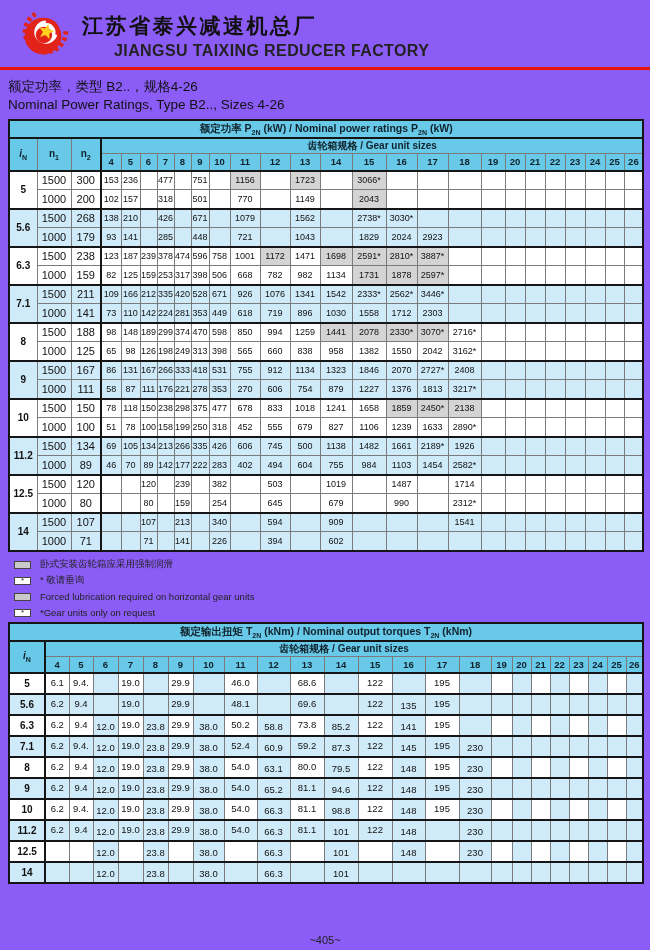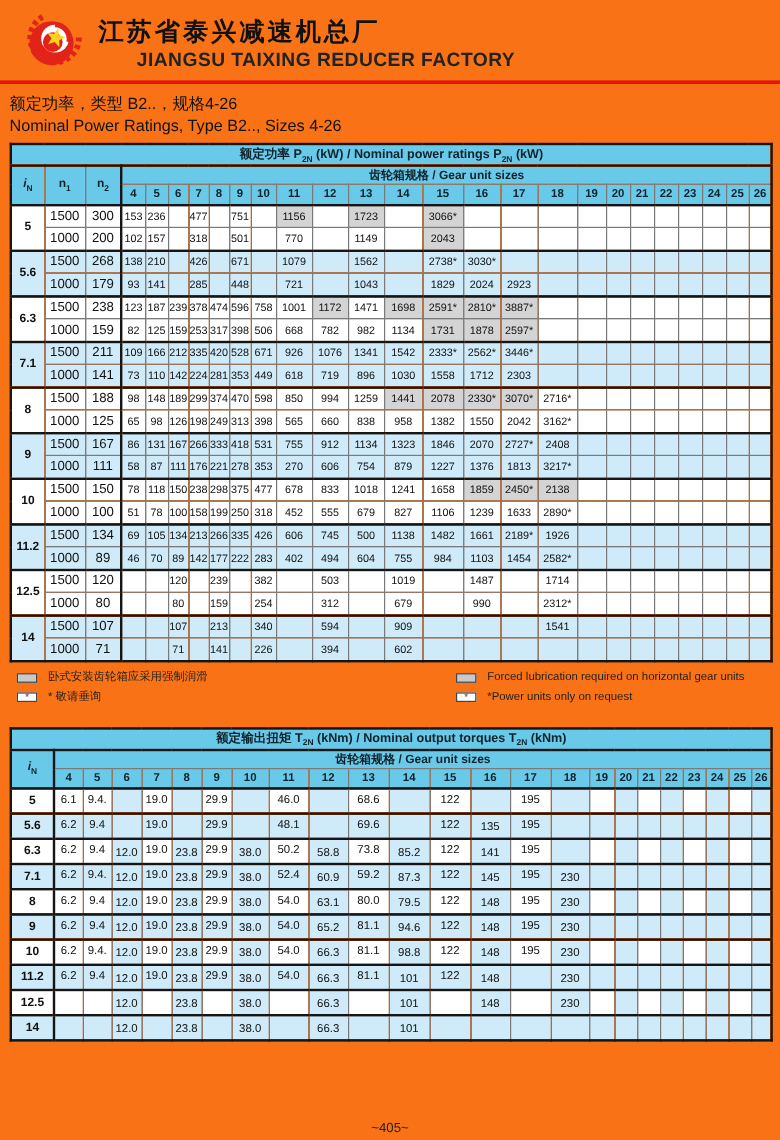--- a/index.html
+++ b/index.html
@@ -1,18 +1,18 @@
 <!DOCTYPE html>
 <html><head>
 <meta charset="utf-8">
 <style>
   * { margin:0; padding:0; box-sizing:border-box; }
   html,body { background:#fff; }
   .page {
-    position:relative; width:650px; height:950px; background:#f97316;
+    position:relative; width:650px; height:950px; background:#8b5cf6;
     font-family:"Liberation Sans", sans-serif; color:#1b1b1b; overflow:hidden;
   }
   
   .brand { display:flex; align-items:center; padding:8px 0 0 14px; height:64px; }
   .logo { width:58px; height:58px; flex:0 0 auto; }
   .brand-text { margin-left:10px; }
   .company-cn { font-size:21px; font-weight:bold; letter-spacing:2.5px; color:#111; }
   .company-en { font-size:16px; font-weight:bold; letter-spacing:0.4px; color:#222; margin-top:2px;margin-left:32px; }
   .red-rule { height:3px; background:#e8130b; margin-top:3px; }
   .section-title { padding:8px 0 6px 8px; line-height:1.3; }
@@ -37,21 +37,21 @@
   .t1 td.gray { background:#d4d4d4; }
   .t1 td.wht { background:#fff; }
   
   .t2 tbody td { height:21px; font-size:9.5px; color:#111; background:#fff;
                  border-top:2px solid #151515; }
   .t2 td.in-cell { font-size:10px; font-weight:bold; vertical-align:middle; }
   .t2 tr.band td { background:#cfeaf8; }
   .t2 td.lo { background:#cfeaf8; vertical-align:bottom; padding-bottom:3px; }
   .t2 td.hi { vertical-align:top; padding-top:3px; }
   
-  .legend { display:flex; margin:6px 0 16px 14px; }
+  .legend { display:flex; margin:6px 0 0 14px;flex-direction:column; }
   .legend-col { width:366px; }
   .legend-col.right { width:auto; }
   .lg-item { display:flex; align-items:center; height:14px; margin-bottom:2px; }
   .lg-box { width:17px; height:8px; border:1px solid #444; margin-right:9px; flex:0 0 auto;
             display:flex; align-items:center; justify-content:center; }
   .lg-box.gray { background:#c9c9c9; }
   .lg-box.star { background:#fff; font-size:8px; line-height:4px; color:#333; }
   .lg-text { font-size:9.5px; color:#222; }
   
   .pagenum { position:absolute; bottom:4px; left:0; width:100%; text-align:center;
@@ -623,21 +623,21 @@
           <td class="n-cell">1000</td>
           <td class="n-cell">80</td>
           <td class="v thickL"></td>
           <td class="v"></td>
           <td class="v">80</td>
           <td class="v"></td>
           <td class="v">159</td>
           <td class="v"></td>
           <td class="v">254</td>
           <td class="v"></td>
-          <td class="v">312</td>
+          <td class="v">645</td>
           <td class="v"></td>
           <td class="v">679</td>
           <td class="v"></td>
           <td class="v">990</td>
           <td class="v"></td>
           <td class="v">2312*</td>
           <td class="v"></td>
           <td class="v"></td>
           <td class="v"></td>
           <td class="v"></td>
@@ -715,21 +715,21 @@
         <span class="lg-text">* 敬请垂询</span>
       </div>
     </div>
     <div class="legend-col right">
       <div class="lg-item">
         <span class="lg-box gray"></span>
         <span class="lg-text">Forced lubrication required on horizontal gear units</span>
       </div>
       <div class="lg-item">
         <span class="lg-box star">*</span>
-        <span class="lg-text">*Power units only on request</span>
+        <span class="lg-text">*Gear units only on request</span>
       </div>
     </div>
   </div>
 
 
   <table class="t2">
     <colgroup>
         <col style="width: 36px;">
         <col style="width: 24px;">
         <col style="width: 24px;">

